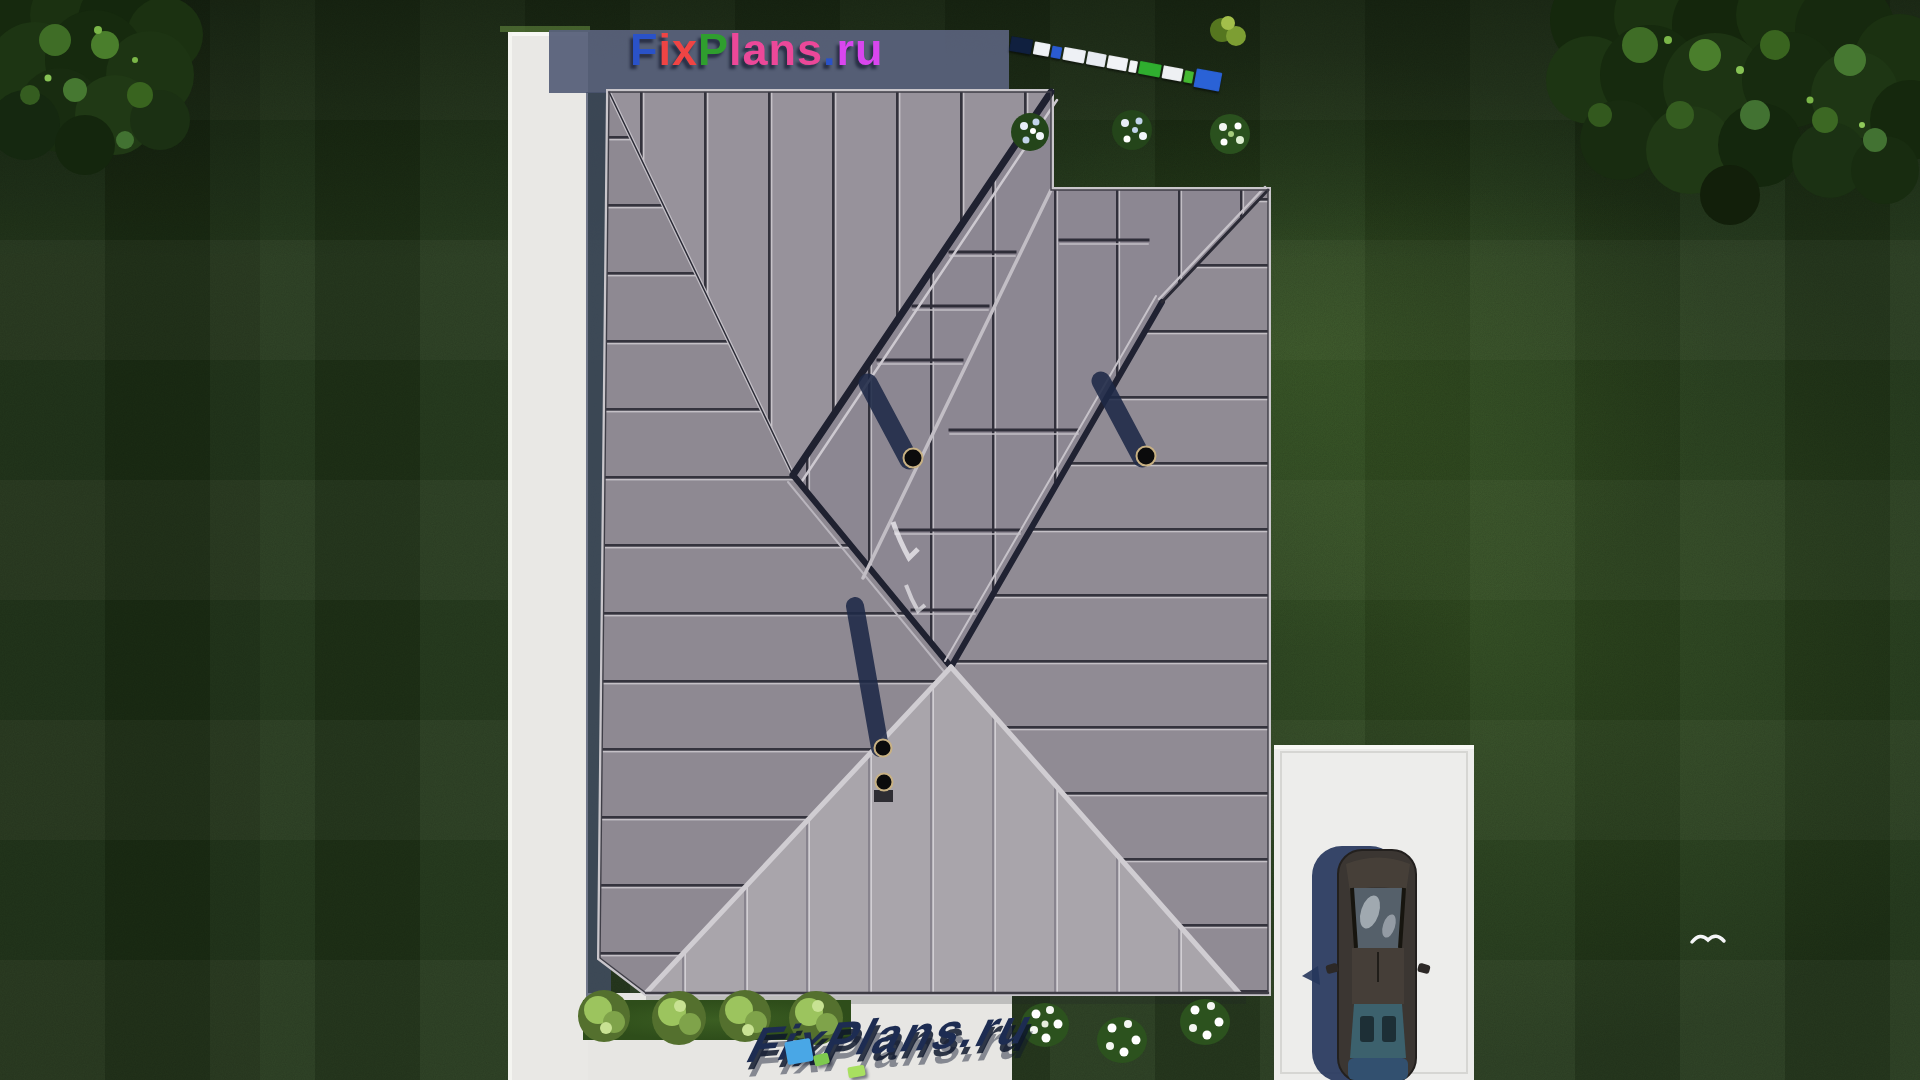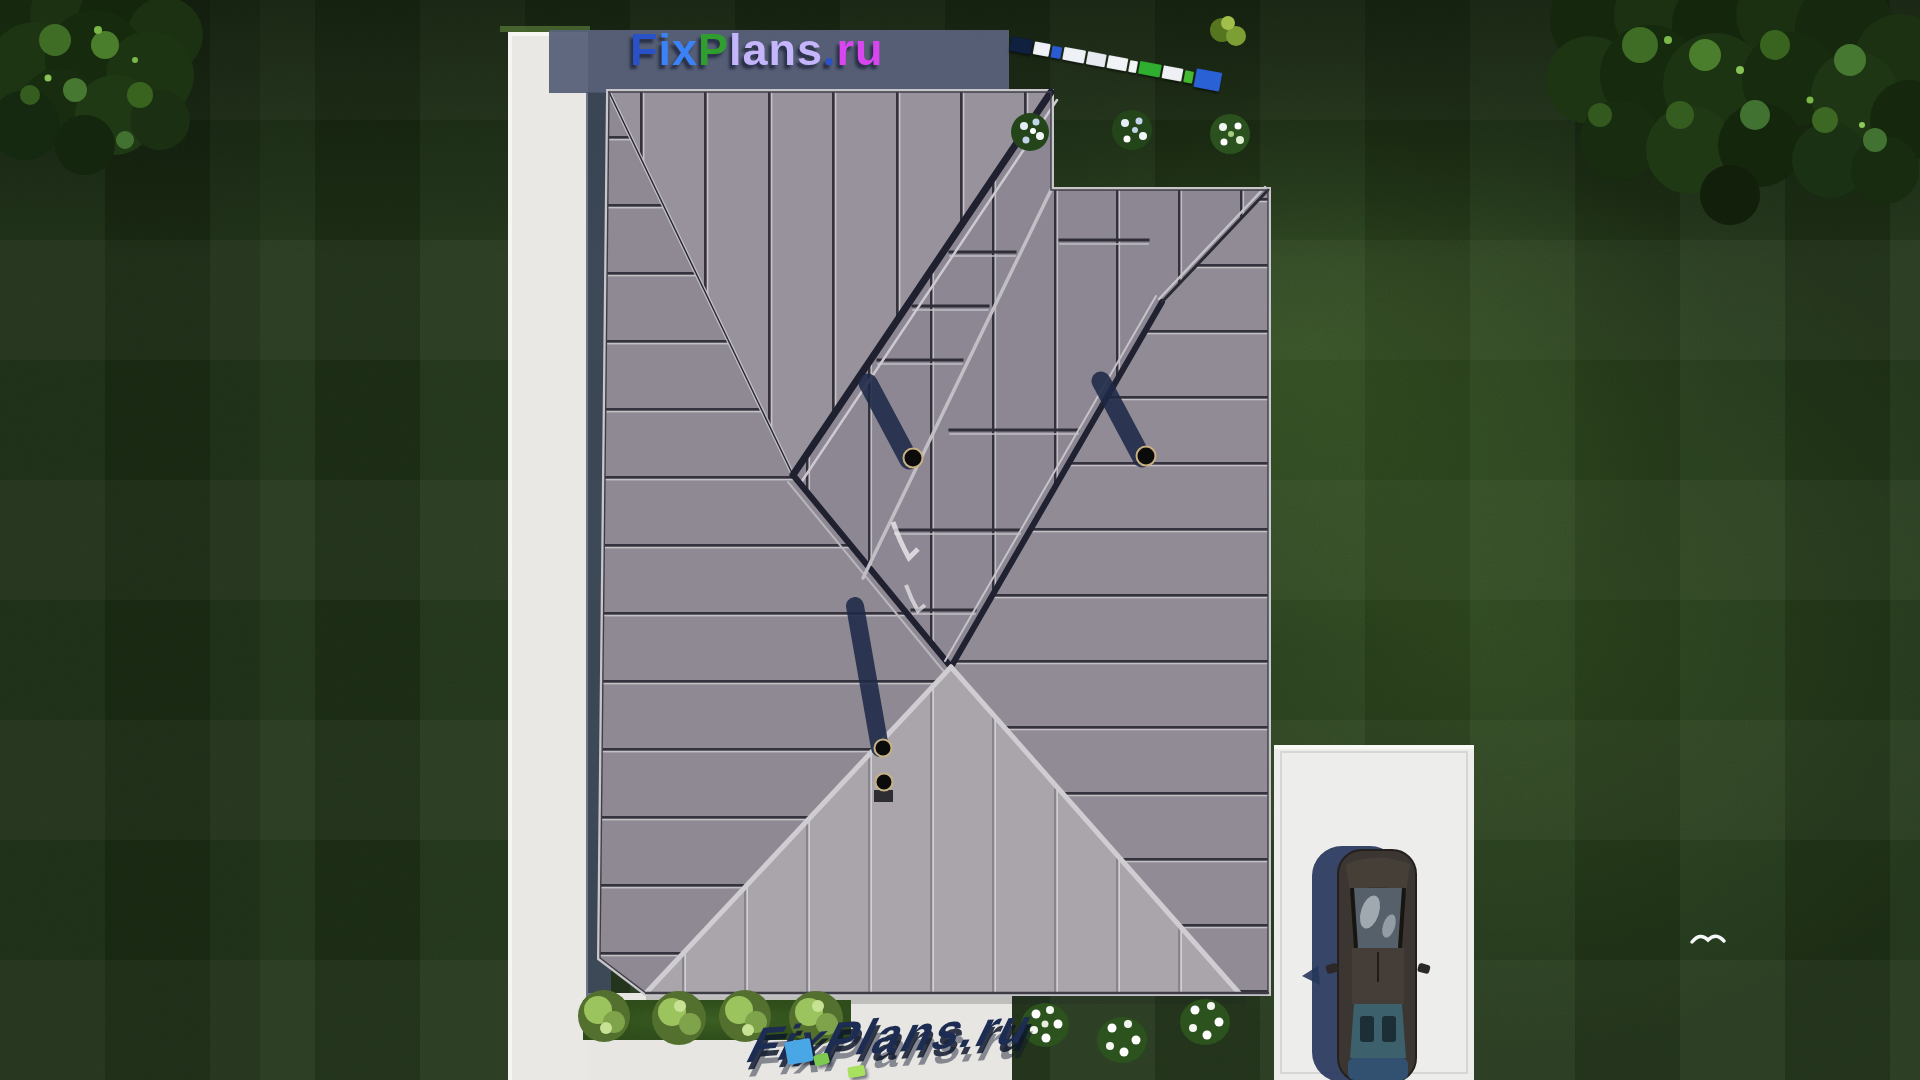--- a/index.html
+++ b/index.html
@@ -354,21 +354,21 @@
     <rect x="1360" y="1016" width="14" height="26" rx="3" fill="#1d2f36"></rect>
     <rect x="1382" y="1016" width="14" height="26" rx="3" fill="#1d2f36"></rect>
     <rect x="1348" y="1058" width="60" height="22" rx="6" fill="#32506f"></rect>
     <rect x="1326" y="964" width="12" height="9" rx="3" fill="#2c2826" transform="rotate(-15 1332 968)"></rect>
     <rect x="1418" y="964" width="12" height="9" rx="3" fill="#2c2826" transform="rotate(15 1424 968)"></rect>
   </g>
 
   <path d="M1692,942 Q1700,932 1708,940 Q1716,932 1724,941" fill="none" stroke="#f5f6f8" stroke-width="3.5" stroke-linecap="round"></path>
 </svg>
 
-<div id="site-watermark"><span style="color: rgb(42, 82, 200);">F</span><span style="color: #3b82f6; margin-top: 16px;">ix</span><span style="color: rgb(47, 158, 46);">P</span><span style="color: #c4b5fd;">lans</span><span style="color: rgb(42, 82, 200);">.</span><span style="color: #d946ef;">ru</span></div>
+<div id="site-watermark"><span style="color: rgb(42, 82, 200);">F</span><span style="color: #ef4444; margin-top: 16px;">ix</span><span style="color: rgb(47, 158, 46);">P</span><span style="color: #ec4899;">lans</span><span style="color: rgb(42, 82, 200);">.</span><span style="color: #d946ef;">ru</span></div>
 
 <div id="scale-bar" style="transform: rotate(10.5deg);">
     <div class="seg" style="background: rgb(16, 32, 63); width: 22px; height: 15px;"></div>
     <div class="seg" style="background: rgb(238, 241, 245); width: 16px; height: 13px;"></div>
     <div class="seg" style="background: rgb(42, 91, 208); width: 10px; height: 12px;"></div>
     <div class="seg" style="background: rgb(238, 241, 245); width: 22px; height: 13px;"></div>
     <div class="seg" style="background: rgb(231, 235, 241); width: 19px; height: 13px;"></div>
     <div class="seg" style="background: rgb(241, 243, 246); width: 20px; height: 13px;"></div>
     <div class="seg" style="background: rgb(244, 245, 247); width: 8px; height: 12px;"></div>
     <div class="seg" style="background: rgb(47, 174, 47); width: 22px; height: 13px;"></div>

